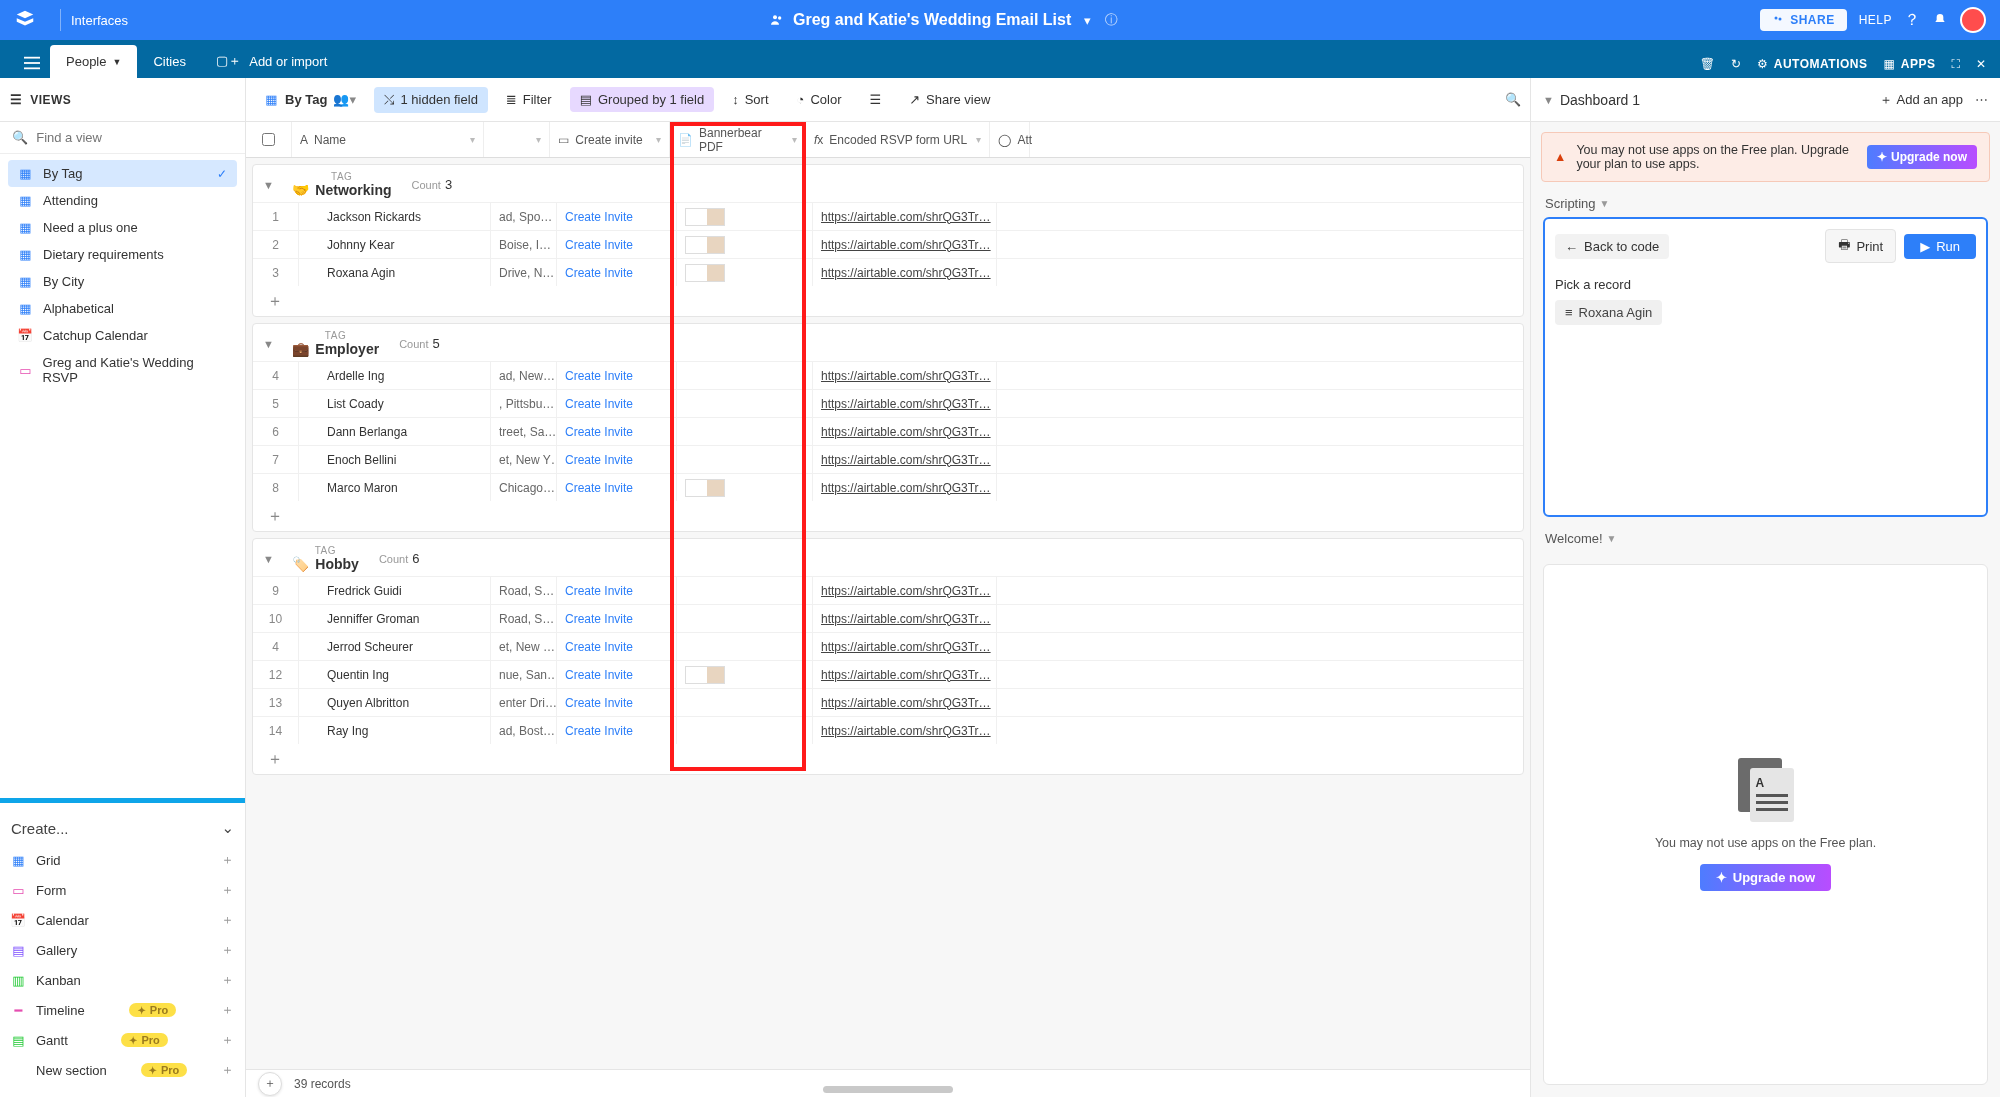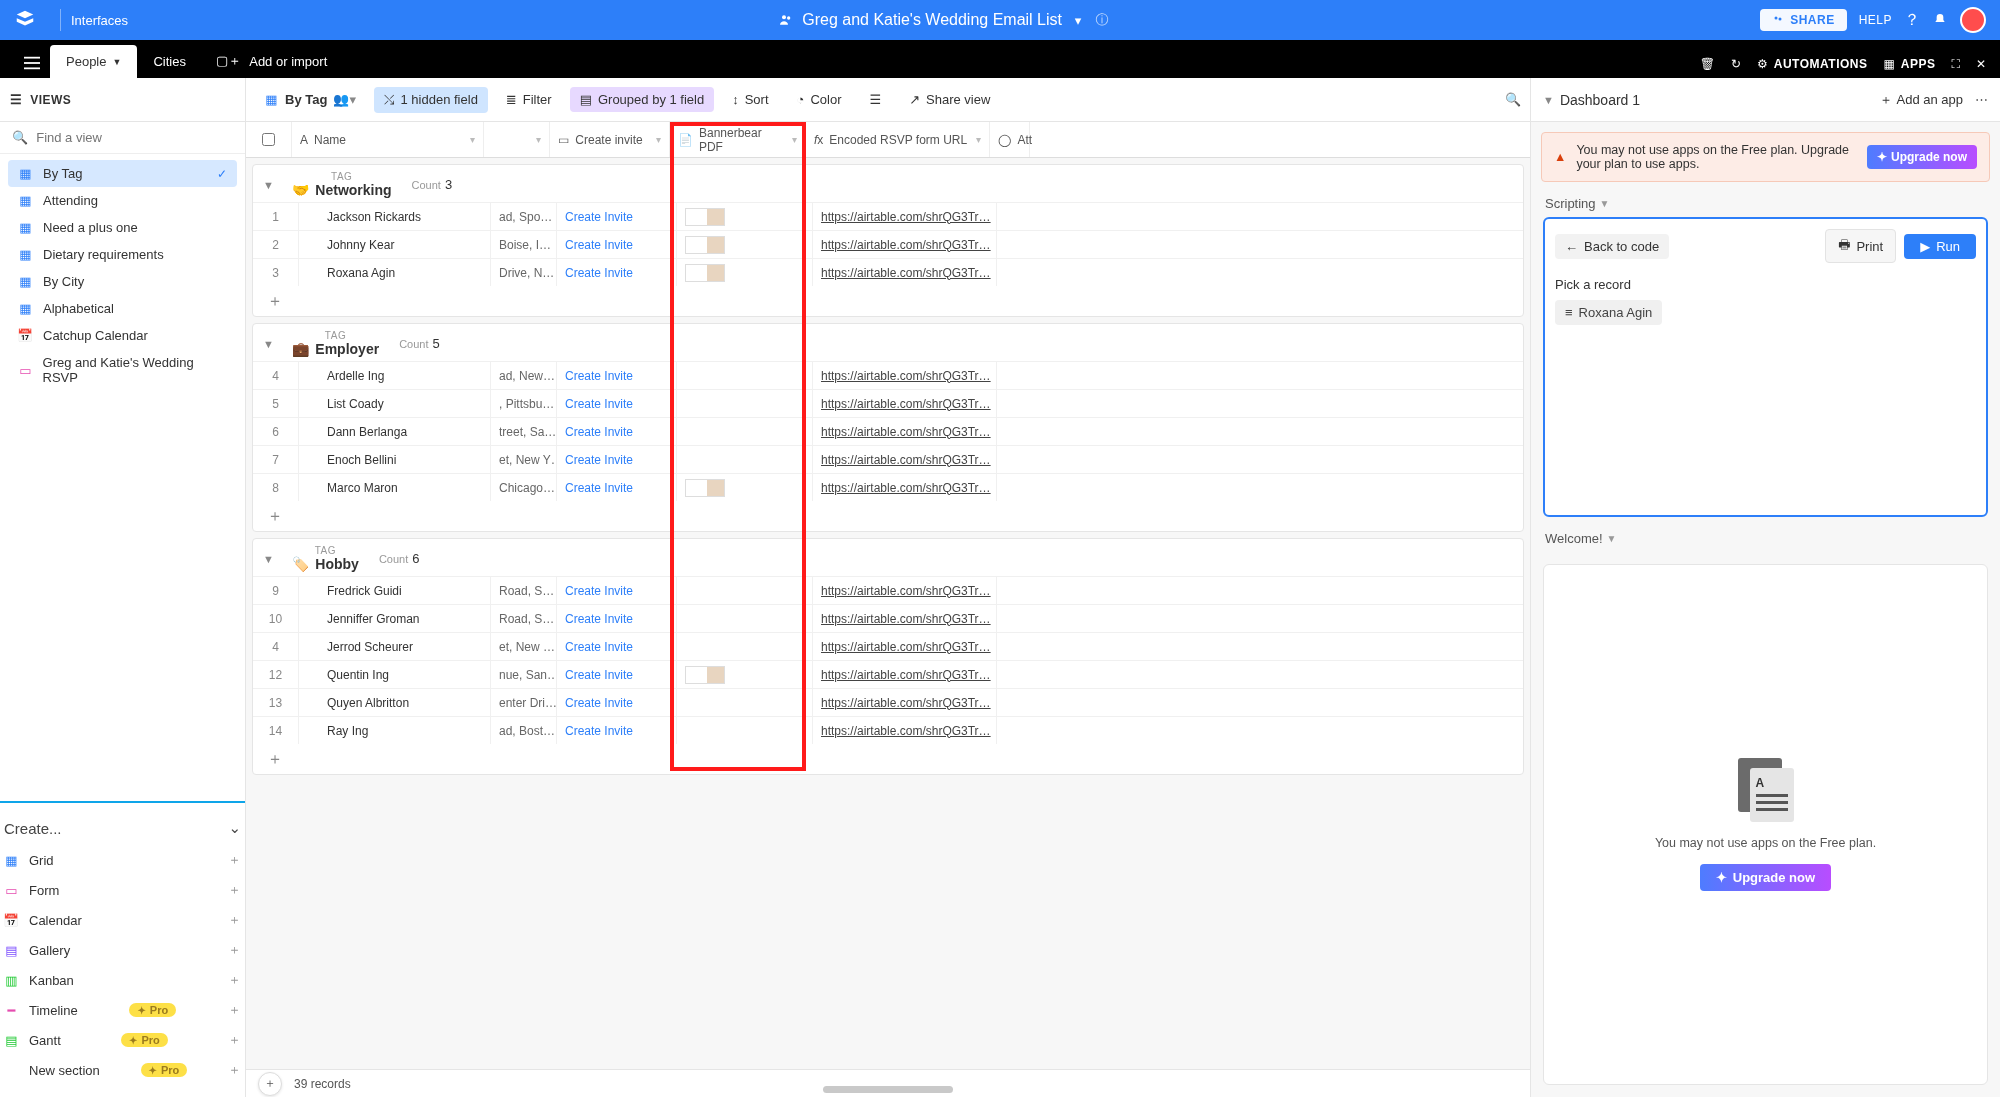--- a/index.html
+++ b/index.html
@@ -5,28 +5,28 @@
   * { box-sizing: border-box; margin: 0; padding: 0; }
   html, body { width: 100%; height: 100%; font-family: -apple-system, BlinkMacSystemFont, "Segoe UI", sans-serif; font-size: 13px; color: #333; }
   body { display: flex; flex-direction: column; overflow: hidden; }
 
   
   .topbar { background: #2d7ff9; color: #fff; height: 40px; display: flex; align-items: center; padding: 0 14px; }
   .topbar .logo { width: 22px; height: 22px; display: inline-flex; align-items: center; justify-content: center; margin-right: 14px; }
   .topbar .divider-v { width: 1px; height: 22px; background: rgba(255,255,255,.4); margin: 0 10px; }
   .topbar .interfaces { font-weight: 500; }
   .topbar .center { flex: 1; display: flex; justify-content: center; align-items: center; gap: 8px; }
-  .topbar .center .title { font-weight: 400; font-size: 16px; }
+  .topbar .center .title { font-weight: 700; font-size: 16px; }
   .topbar .right { display: flex; align-items: center; gap: 12px; }
   .topbar .pill-btn { background: rgba(255,255,255,.95); color: #2d7ff9; border-radius: 4px; padding: 4px 12px; font-weight: 600; font-size: 12px; display: inline-flex; align-items: center; gap: 6px; letter-spacing: .5px; }
   .topbar .icn { width: 16px; height: 16px; display: inline-flex; align-items: center; justify-content: center; }
   .avatar { width: 26px; height: 26px; border-radius: 50%; background: #ff4d4d; border: 2px solid #fff; }
 
   
-  .tablebar { background: #000000; height: 38px; display: flex; align-items: flex-end; padding: 0 14px; gap: 0; color: #fff; }
+  .tablebar { background: #0369a1; height: 38px; display: flex; align-items: flex-end; padding: 0 14px; gap: 0; color: #fff; }
   .tablebar .menu-icn { padding: 8px 10px; }
   .tab { padding: 9px 16px 9px 16px; border-radius: 4px 4px 0 0; display: flex; align-items: center; gap: 6px; font-size: 13px; font-weight: 500; }
   .tab.active { background: #fff; color: #333; }
   .tab .caret { font-size: 9px; }
   .tablebar .add-import { padding: 8px 14px; display: flex; align-items: center; gap: 8px; }
   .tablebar .spacer { flex: 1; }
   .tablebar .far-right { display: flex; align-items: center; gap: 16px; padding-bottom: 7px; font-size: 12px; }
   .tablebar .far-right .lbl { letter-spacing: .5px; font-weight: 600; }
 
   
@@ -42,21 +42,21 @@
   .view-item { display: flex; align-items: center; gap: 10px; padding: 6px 10px; border-radius: 4px; cursor: pointer; }
   .view-item.active { background: #d6e8ff; }
   .view-item .check { margin-left: auto; color: #2d7ff9; font-size: 12px; }
   .vi-icon { width: 15px; height: 15px; display: inline-flex; align-items: center; justify-content: center; font-size: 13px; }
   .vi-icon.grid { color: #2d7ff9; }
   .vi-icon.cal  { color: #ff8a3d; }
   .vi-icon.form { color: #e54db0; }
   .vi-icon.gal  { color: #7c4dff; }
   .vi-icon.kan  { color: #20c933; }
   .leftbar .spacer-flex { flex: 1; }
-  .create-section { border-top: 2px solid #0ea5e9; padding: 8px 4px 12px; }
+  .create-section { border-top: 5px solid #0ea5e9; padding: 8px 11px 12px; }
   .create-head { display: flex; align-items: center; justify-content: space-between; padding: 8px 0; font-size: 15px; color: #444; }
   .create-row { display: flex; align-items: center; gap: 10px; padding: 6px 0; }
   .create-row .plus { margin-left: auto; color: #999; }
   .pro-pill { background: #fde047; color: #9b7b1e; font-size: 11px; padding: 1px 8px; border-radius: 10px; display: inline-flex; align-items: center; gap: 4px; margin-left: auto; font-weight: 600; }
   .pro-pill::before { content: "✦"; font-size: 10px; }
 
   
   .center-col { flex: 1; display: flex; flex-direction: column; min-width: 0; }
   .ctrlbar { height: 44px; border-bottom: 1px solid #e5e5e5; display: flex; align-items: center; gap: 8px; padding: 0 8px; }
   .cbtn { display: inline-flex; align-items: center; gap: 6px; padding: 5px 10px; border-radius: 4px; cursor: pointer; font-size: 13px; white-space: nowrap; }

